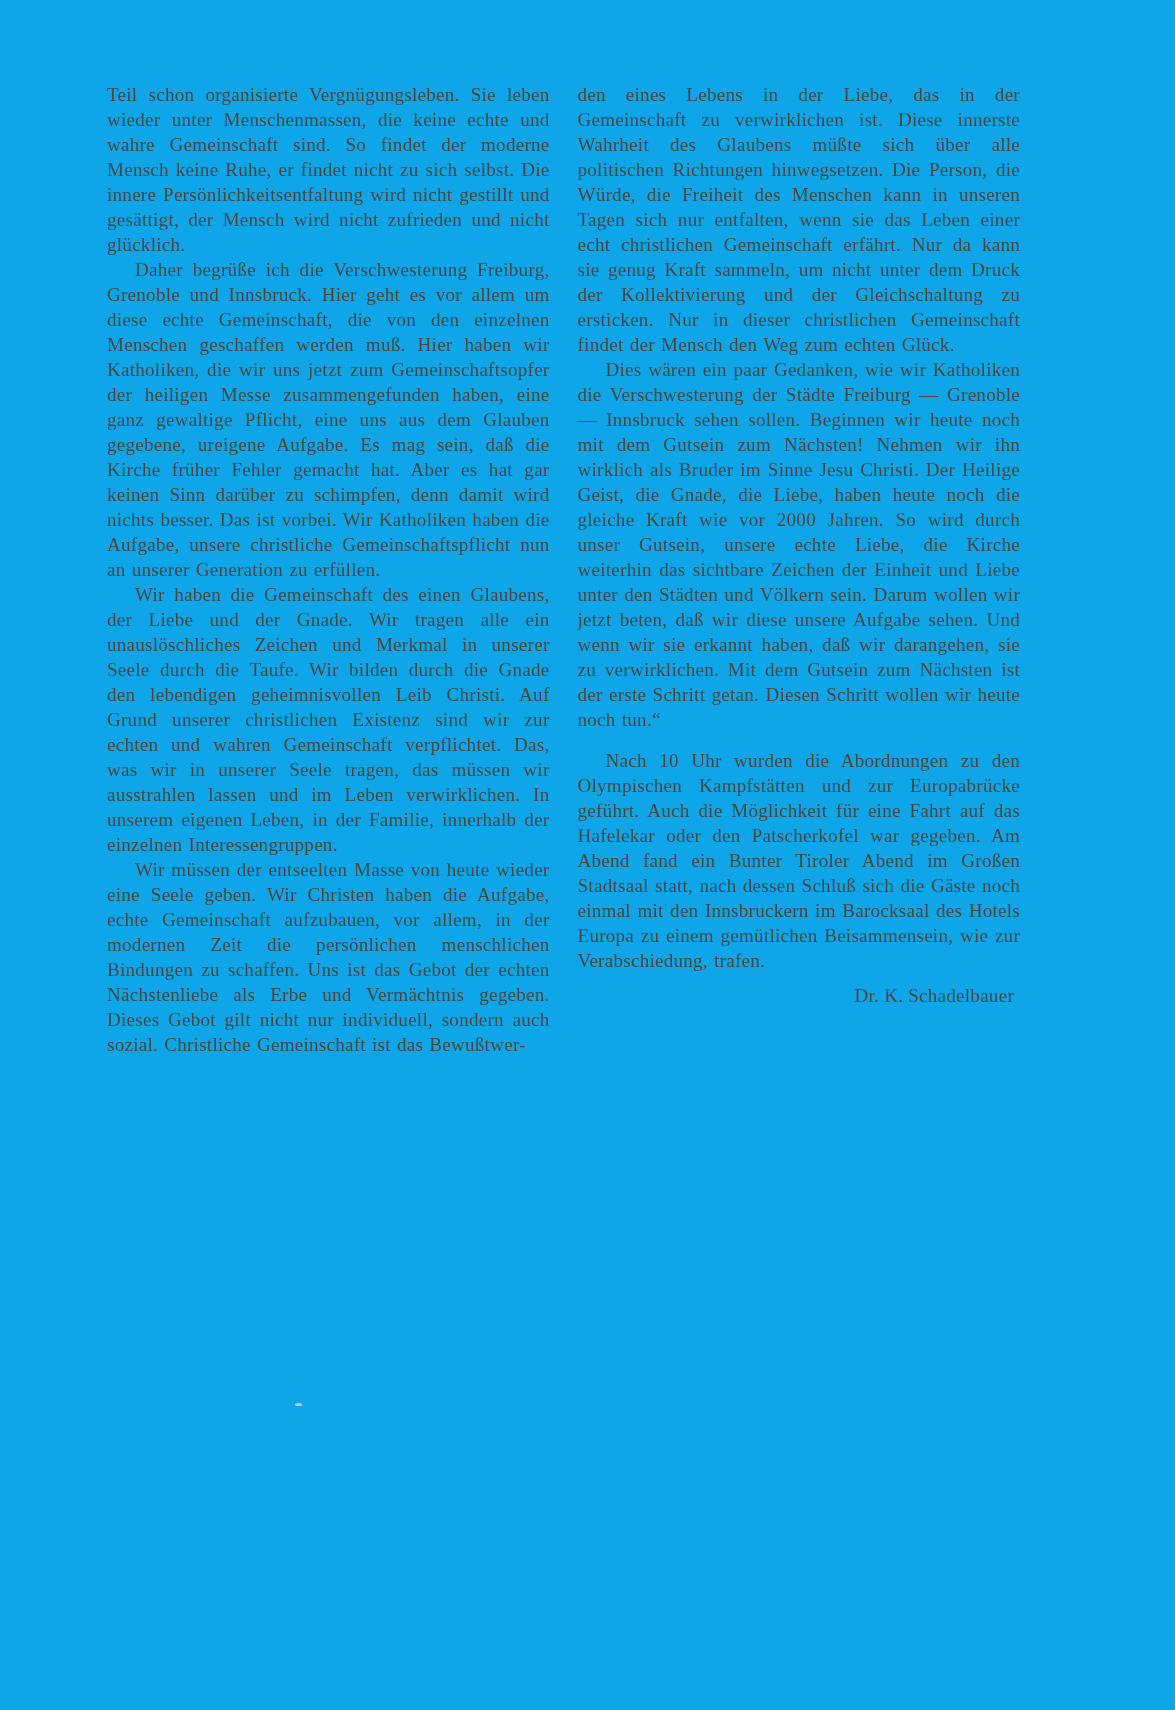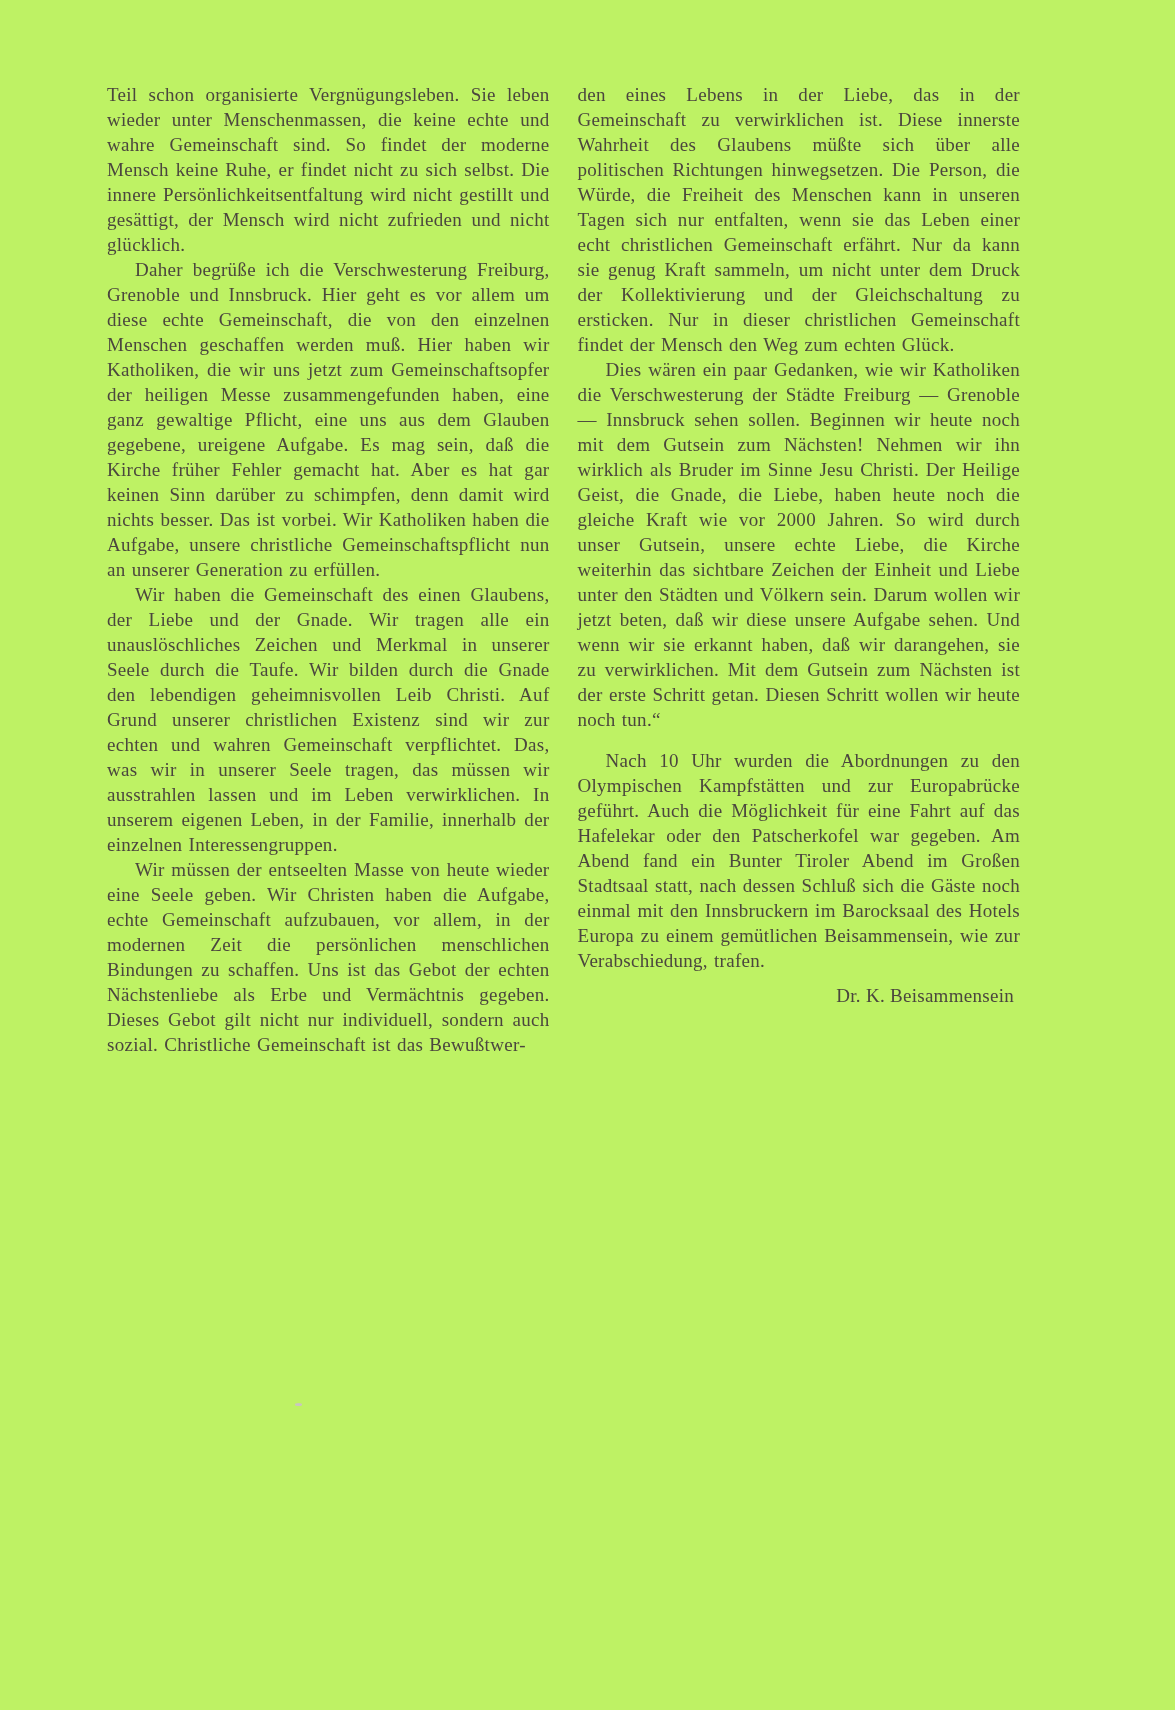--- a/index.html
+++ b/index.html
@@ -8,21 +8,21 @@
     width: 1175px;
     height: 1710px;
     background: #fdfdfb;
     font-family: "Liberation Serif", "DejaVu Serif", serif;
   }
 
   .page {
     position: relative;
     width: 1175px;
     height: 1710px;
-    background: #bef264;
+    background: #0ea5e9;
     overflow: hidden;
   }
 
   .text-area {
     position: absolute;
     left: 107px;
     top: 82px;
     width: 913px;
     display: flex;
     gap: 28px;
@@ -81,19 +81,19 @@
       <p class="para no-indent">Teil schon organisierte Vergnügungsleben. Sie leben wieder unter Menschenmassen, die keine echte und wahre Gemeinschaft sind. So findet der moderne Mensch keine Ruhe, er findet nicht zu sich selbst. Die innere Persönlichkeitsentfaltung wird nicht gestillt und gesättigt, der Mensch wird nicht zufrieden und nicht glücklich.</p>
       <p class="para">Daher begrüße ich die Verschwesterung Freiburg, Grenoble und Innsbruck. Hier geht es vor allem um diese echte Gemeinschaft, die von den einzelnen Menschen geschaffen werden muß. Hier haben wir Katholiken, die wir uns jetzt zum Gemeinschaftsopfer der heiligen Messe zusammengefunden haben, eine ganz gewaltige Pflicht, eine uns aus dem Glauben gegebene, ureigene Aufgabe. Es mag sein, daß die Kirche früher Fehler gemacht hat. Aber es hat gar keinen Sinn darüber zu schimpfen, denn damit wird nichts besser. Das ist vorbei. Wir Katholiken haben die Aufgabe, unsere christliche Gemeinschaftspflicht nun an unserer Generation zu erfüllen.</p>
       <p class="para">Wir haben die Gemeinschaft des einen Glaubens, der Liebe und der Gnade. Wir tragen alle ein unauslöschliches Zeichen und Merkmal in unserer Seele durch die Taufe. Wir bilden durch die Gnade den lebendigen geheimnisvollen Leib Christi. Auf Grund unserer christlichen Existenz sind wir zur echten und wahren Gemeinschaft verpflichtet. Das, was wir in unserer Seele tragen, das müssen wir ausstrahlen lassen und im Leben verwirklichen. In unserem eigenen Leben, in der Familie, innerhalb der einzelnen Interessengruppen.</p>
       <p class="para">Wir müssen der entseelten Masse von heute wieder eine Seele geben. Wir Christen haben die Aufgabe, echte Gemeinschaft aufzubauen, vor allem, in der modernen Zeit die persönlichen menschlichen Bindungen zu schaffen. Uns ist das Gebot der echten Nächstenliebe als Erbe und Vermächtnis gegeben. Dieses Gebot gilt nicht nur individuell, sondern auch sozial. Christliche Gemeinschaft ist das Bewußtwer-</p>
     </div>
 
     <div class="column">
       <p class="para no-indent">den eines Lebens in der Liebe, das in der Gemeinschaft zu verwirklichen ist. Diese innerste Wahrheit des Glaubens müßte sich über alle politischen Richtungen hinwegsetzen. Die Person, die Würde, die Freiheit des Menschen kann in unseren Tagen sich nur entfalten, wenn sie das Leben einer echt christlichen Gemeinschaft erfährt. Nur da kann sie genug Kraft sammeln, um nicht unter dem Druck der Kollektivierung und der Gleichschaltung zu ersticken. Nur in dieser christlichen Gemeinschaft findet der Mensch den Weg zum echten Glück.</p>
       <p class="para">Dies wären ein paar Gedanken, wie wir Katholiken die Verschwesterung der Städte Freiburg — Grenoble — Innsbruck sehen sollen. Beginnen wir heute noch mit dem Gutsein zum Nächsten! Nehmen wir ihn wirklich als Bruder im Sinne Jesu Christi. Der Heilige Geist, die Gnade, die Liebe, haben heute noch die gleiche Kraft wie vor 2000 Jahren. So wird durch unser Gutsein, unsere echte Liebe, die Kirche weiterhin das sichtbare Zeichen der Einheit und Liebe unter den Städten und Völkern sein. Darum wollen wir jetzt beten, daß wir diese unsere Aufgabe sehen. Und wenn wir sie erkannt haben, daß wir darangehen, sie zu verwirklichen. Mit dem Gutsein zum Nächsten ist der erste Schritt getan. Diesen Schritt wollen wir heute noch tun.“</p>
       <p class="para gap-before">Nach 10 Uhr wurden die Abordnungen zu den Olympischen Kampfstätten und zur Europabrücke geführt. Auch die Möglichkeit für eine Fahrt auf das Hafelekar oder den Patscherkofel war gegeben. Am Abend fand ein Bunter Tiroler Abend im Großen Stadtsaal statt, nach dessen Schluß sich die Gäste noch einmal mit den Innsbruckern im Barocksaal des Hotels Europa zu einem gemütlichen Beisammensein, wie zur Verabschiedung, trafen.</p>
-      <p class="signature">Dr. K. Beisammensein</p>
+      <p class="signature">Dr. K. Schadelbauer</p>
     </div>
 
   </div>
 
   <div class="scan-speck"></div>
 </div>
 
 </body></html>

